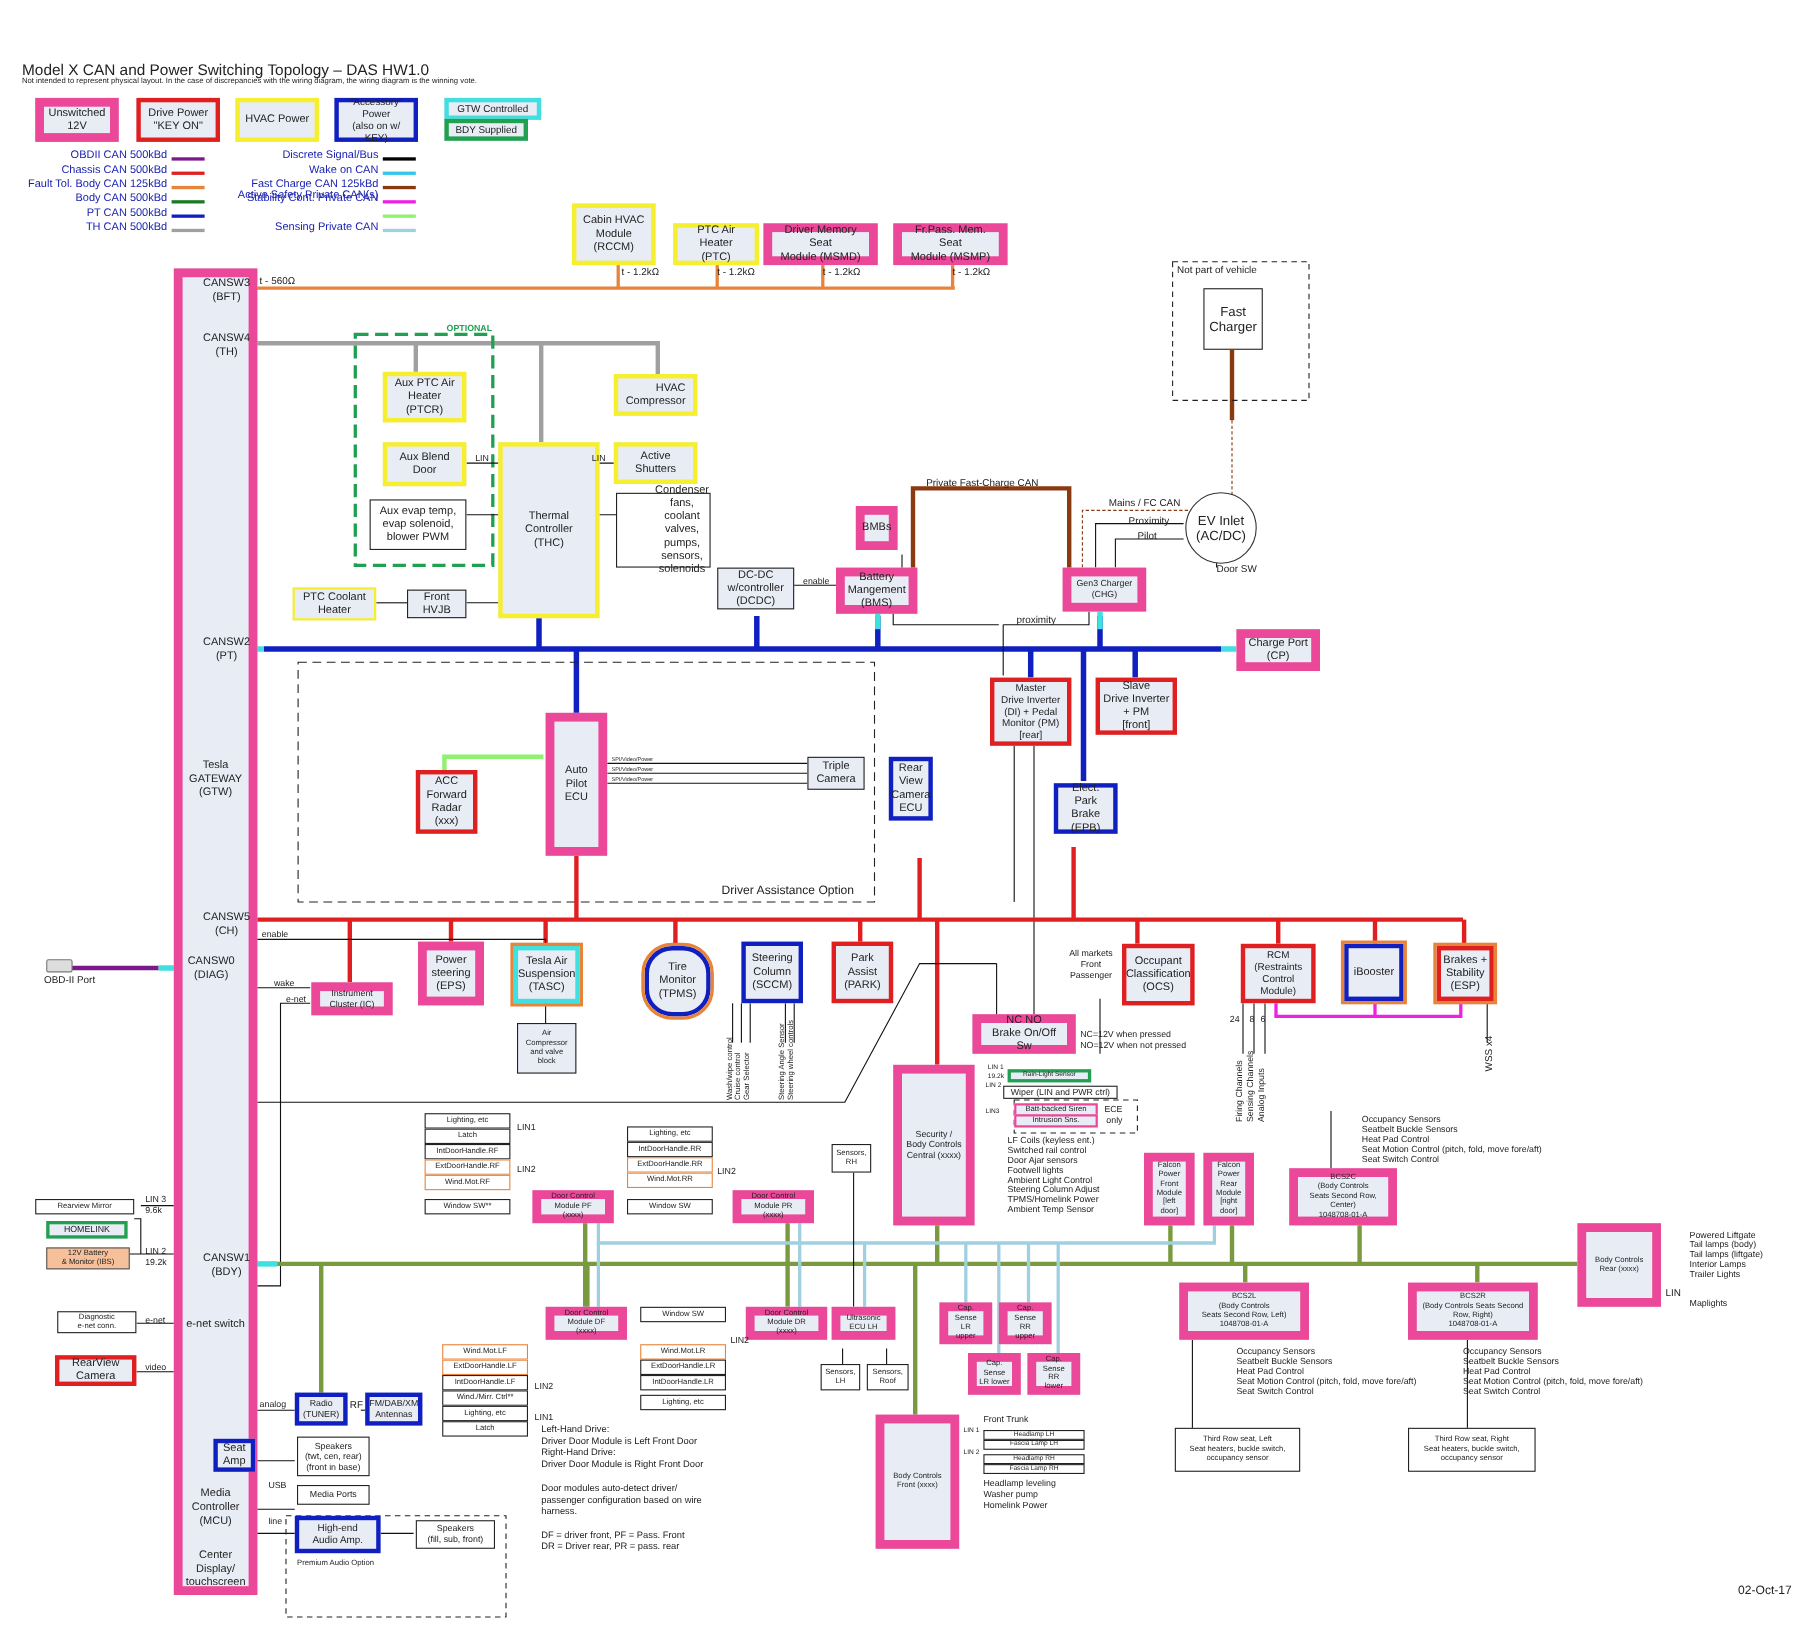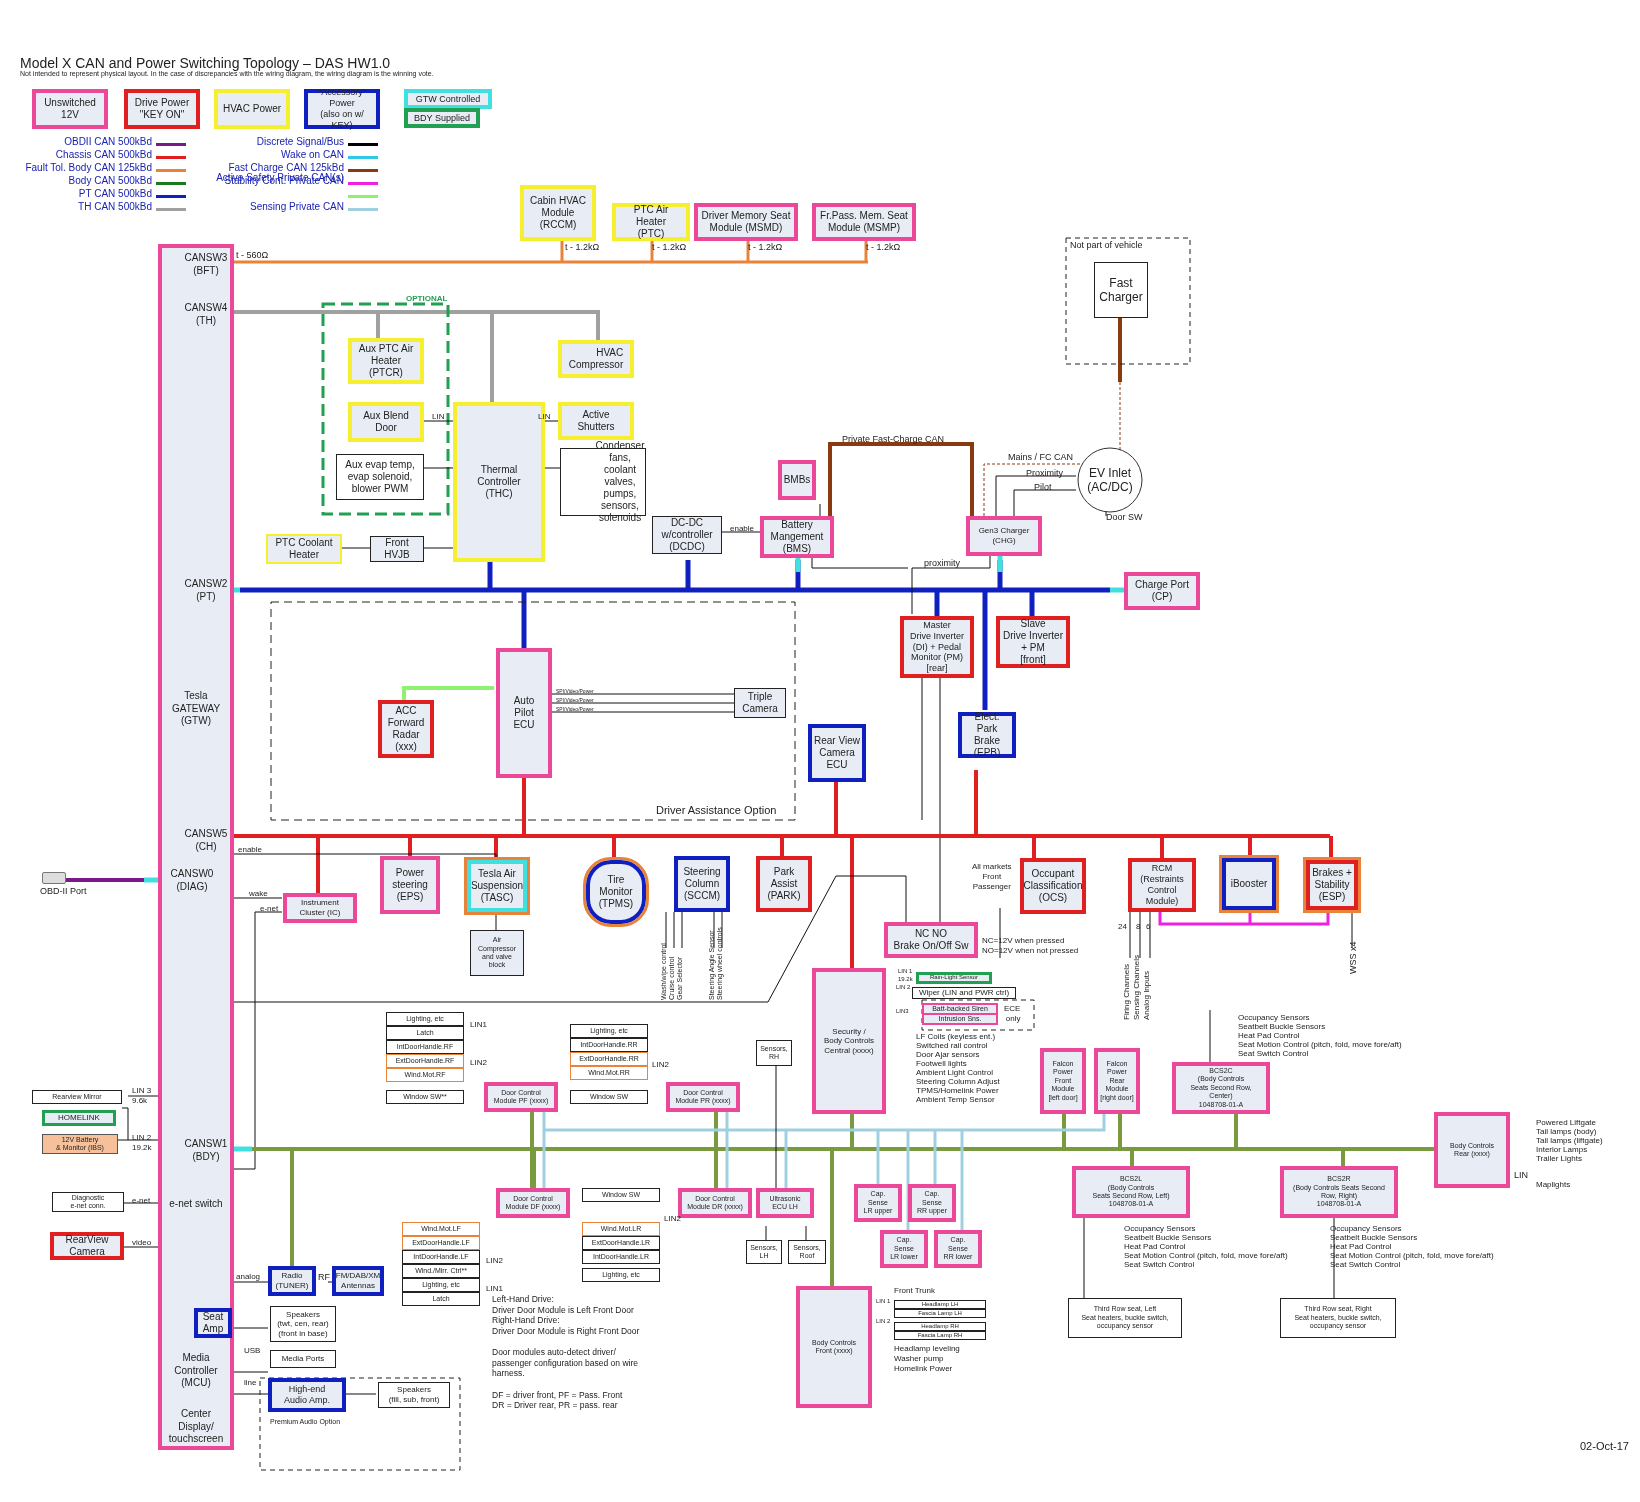--- a/index.html
+++ b/index.html
@@ -1,19 +1,19 @@
 <!DOCTYPE html>
 <html><head>
 <meta charset="utf-8">
 <style>
   html,body{margin:0;padding:0;background:#fff;}
   body{width:1640px;height:1502px;position:relative;overflow:hidden;font-family:"Liberation Sans",sans-serif;color:#222;}
   #wires{position:absolute;left:0;top:0;width:1640px;height:1502px;}
   .box{position:absolute;box-sizing:border-box;background:#e8ecf5;display:flex;align-items:center;justify-content:center;text-align:center;font-size:10px;line-height:1.2;white-space:pre-line;padding:2px;}
-  .b-or{border:4px solid #ec4899;}
+  .b-or{border:8px solid #ec4899;}
   .b-rd{border:4px solid #e02020;}
   .b-yl{border:4px solid #f5ef30;}
   .b-bl{border:4px solid #1020c0;}
   .b-cy{border:4px solid #40e0e0;}
   .b-gn{border:4px solid #20a050;}
   .b-k{border:1px solid #222;background:#fff;}
   .b-ko{border:1px solid #e8843a;background:#fff;}
   .b-or-bl{border:4px solid #1020c0;outline:3px solid #e8843a;}
   .b-or-rd{border:4px solid #e02020;outline:3px solid #e8843a;}
   .b-or-cy{border:4px solid #40e0e0;outline:3px solid #e8843a;}
@@ -340,21 +340,21 @@
 (DI) + Pedal
 Monitor (PM)
 [rear]</div>
 <div class="box b-rd" style="left:996px;top:616px;width:74px;height:52px;">Slave
 Drive Inverter
 + PM
 [front]</div>
 <div class="box b-bl" style="left:958px;top:712px;width:58px;height:46px;">Elect. Park
 Brake
 (EPB)</div>
-<div class="box b-bl" style="left:808px;top:724px;width:58px;height:58px;">Rear View
+<div class="box b-bl" style="left:808px;top:688px;width:40px;height:58px;">Rear View
 Camera
 ECU</div>
 
 <div class="lbl" style="left:656px;top:804px;font-size:11px;">Driver Assistance Option</div>
 <div class="box b-or" style="left:496px;top:648px;width:56px;height:130px;">Auto
 Pilot
 ECU</div>
 <div class="box b-rd" style="left:378px;top:700px;width:56px;height:58px;">ACC
 Forward
 Radar

